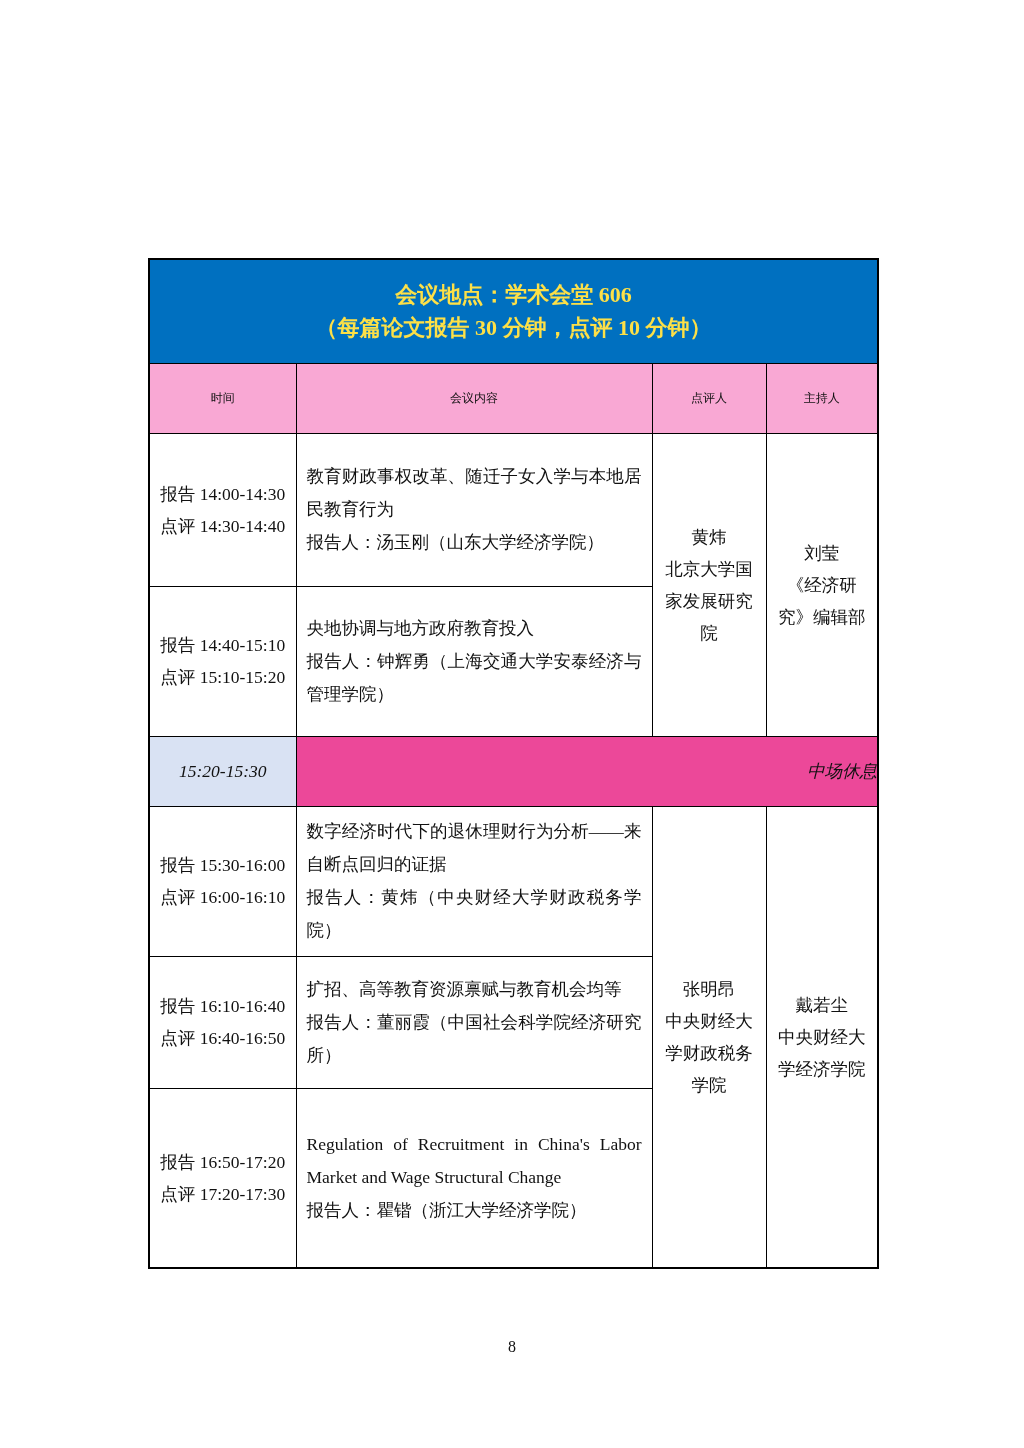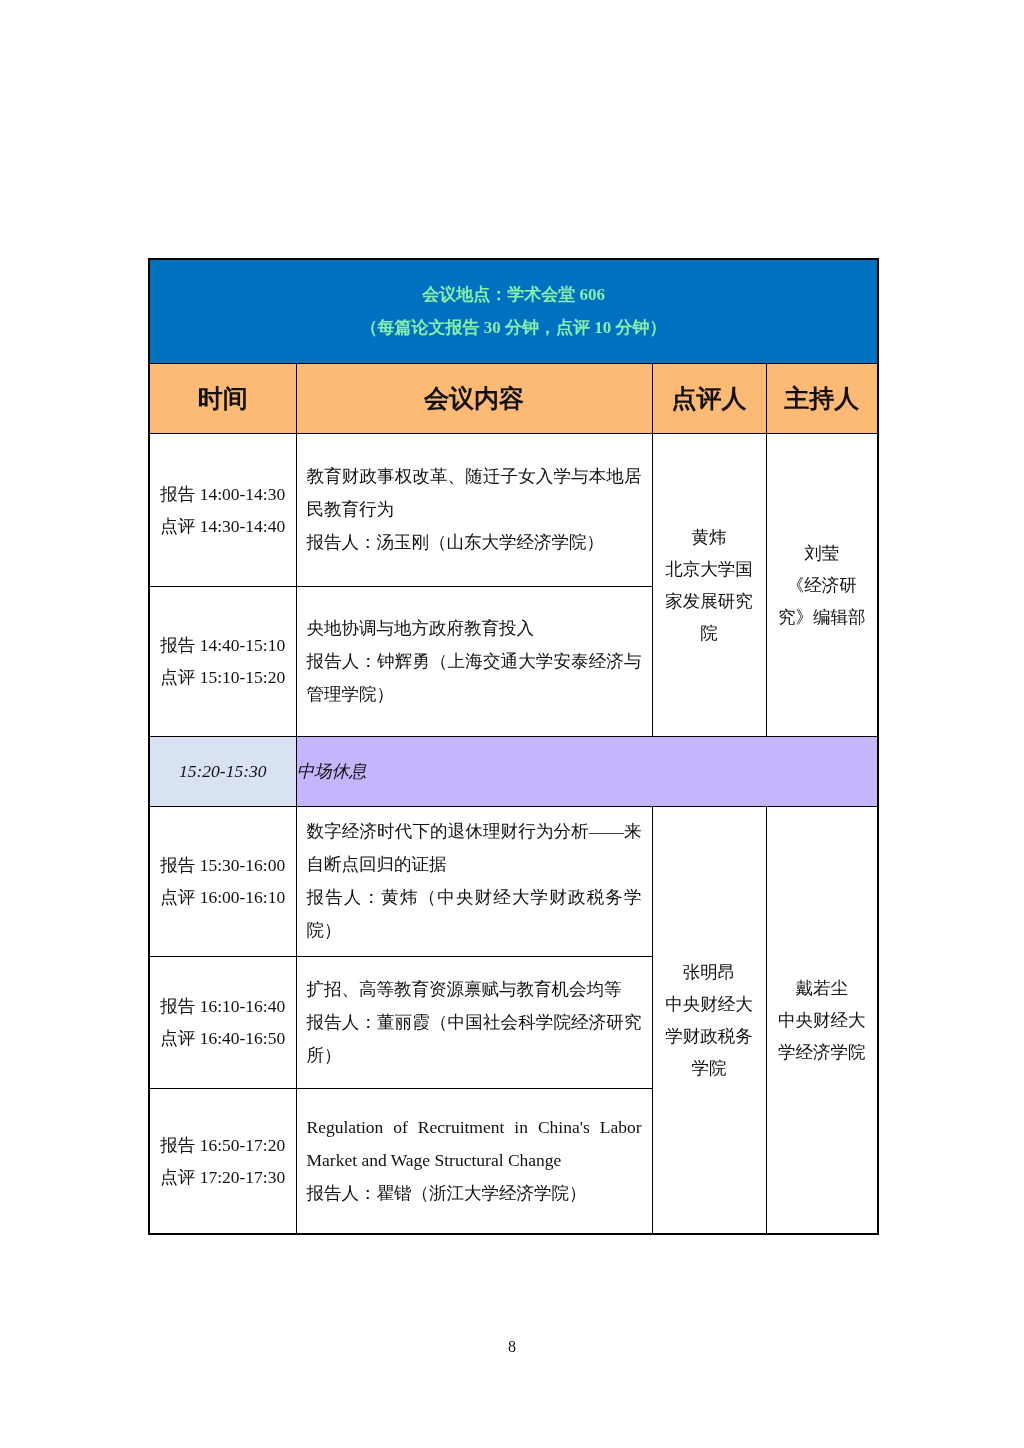--- a/index.html
+++ b/index.html
@@ -38,34 +38,34 @@
   col.c3 { width: 114px; }
   col.c4 { width: 112px; }
   td { border: 1px solid #000000; vertical-align: middle; font-size: 17.5px; }
   tr.banner-row { height: 104px; }
   tr.header-row { height: 70px; }
   tr.row-a { height: 153px; }
   tr.row-b { height: 150px; margin-left: 22px; }
   tr.break-row { height: 70px; font-style: italic; }
   tr.row-c { height: 150px; }
   tr.row-d { height: 132px; }
-  tr.row-e { height: 146px; padding-left: 13px; }
+  tr.row-e { height: 180px; padding-left: 13px; }
   td.banner {
     background: #0070C0;
-    color: #86efac;
+    color: #fde047;
     text-align: center;
     font-weight: bold;
-    font-size: 17px;
+    font-size: 22px;
     line-height: 33px;
   }
   td.th {
-    background: #fdba74;
-    text-align: center;
-    font-weight: bold;
-    font-size: 25px;
+    background: #f9a8d4;
+    text-align: center;
+    font-weight: normal;
+    font-size: 12px;
   }
   td.time-cell {
     text-align: center;
     line-height: 32px;
   }
   td.content-cell {
     padding: 0 10px;
     line-height: 33px;
     text-align: justify;
     text-justify: inter-ideograph;
@@ -74,22 +74,22 @@
   td.person-cell {
     text-align: center;
     padding: 0 6px;
     line-height: 32px;
   }
   td.break-time {
     background: #D9E2F3;
     text-align: center;
   }
   td.break-label {
-    background: #c4b5fd;
-    text-align: left;
+    background: #ec4899;
+    text-align: right;
   }
   .page-number {
     position: absolute;
     top: 1338px;
     left: 0;
     width: 1024px;
     text-align: center;
     font-size: 16px;
   }
 </style>

